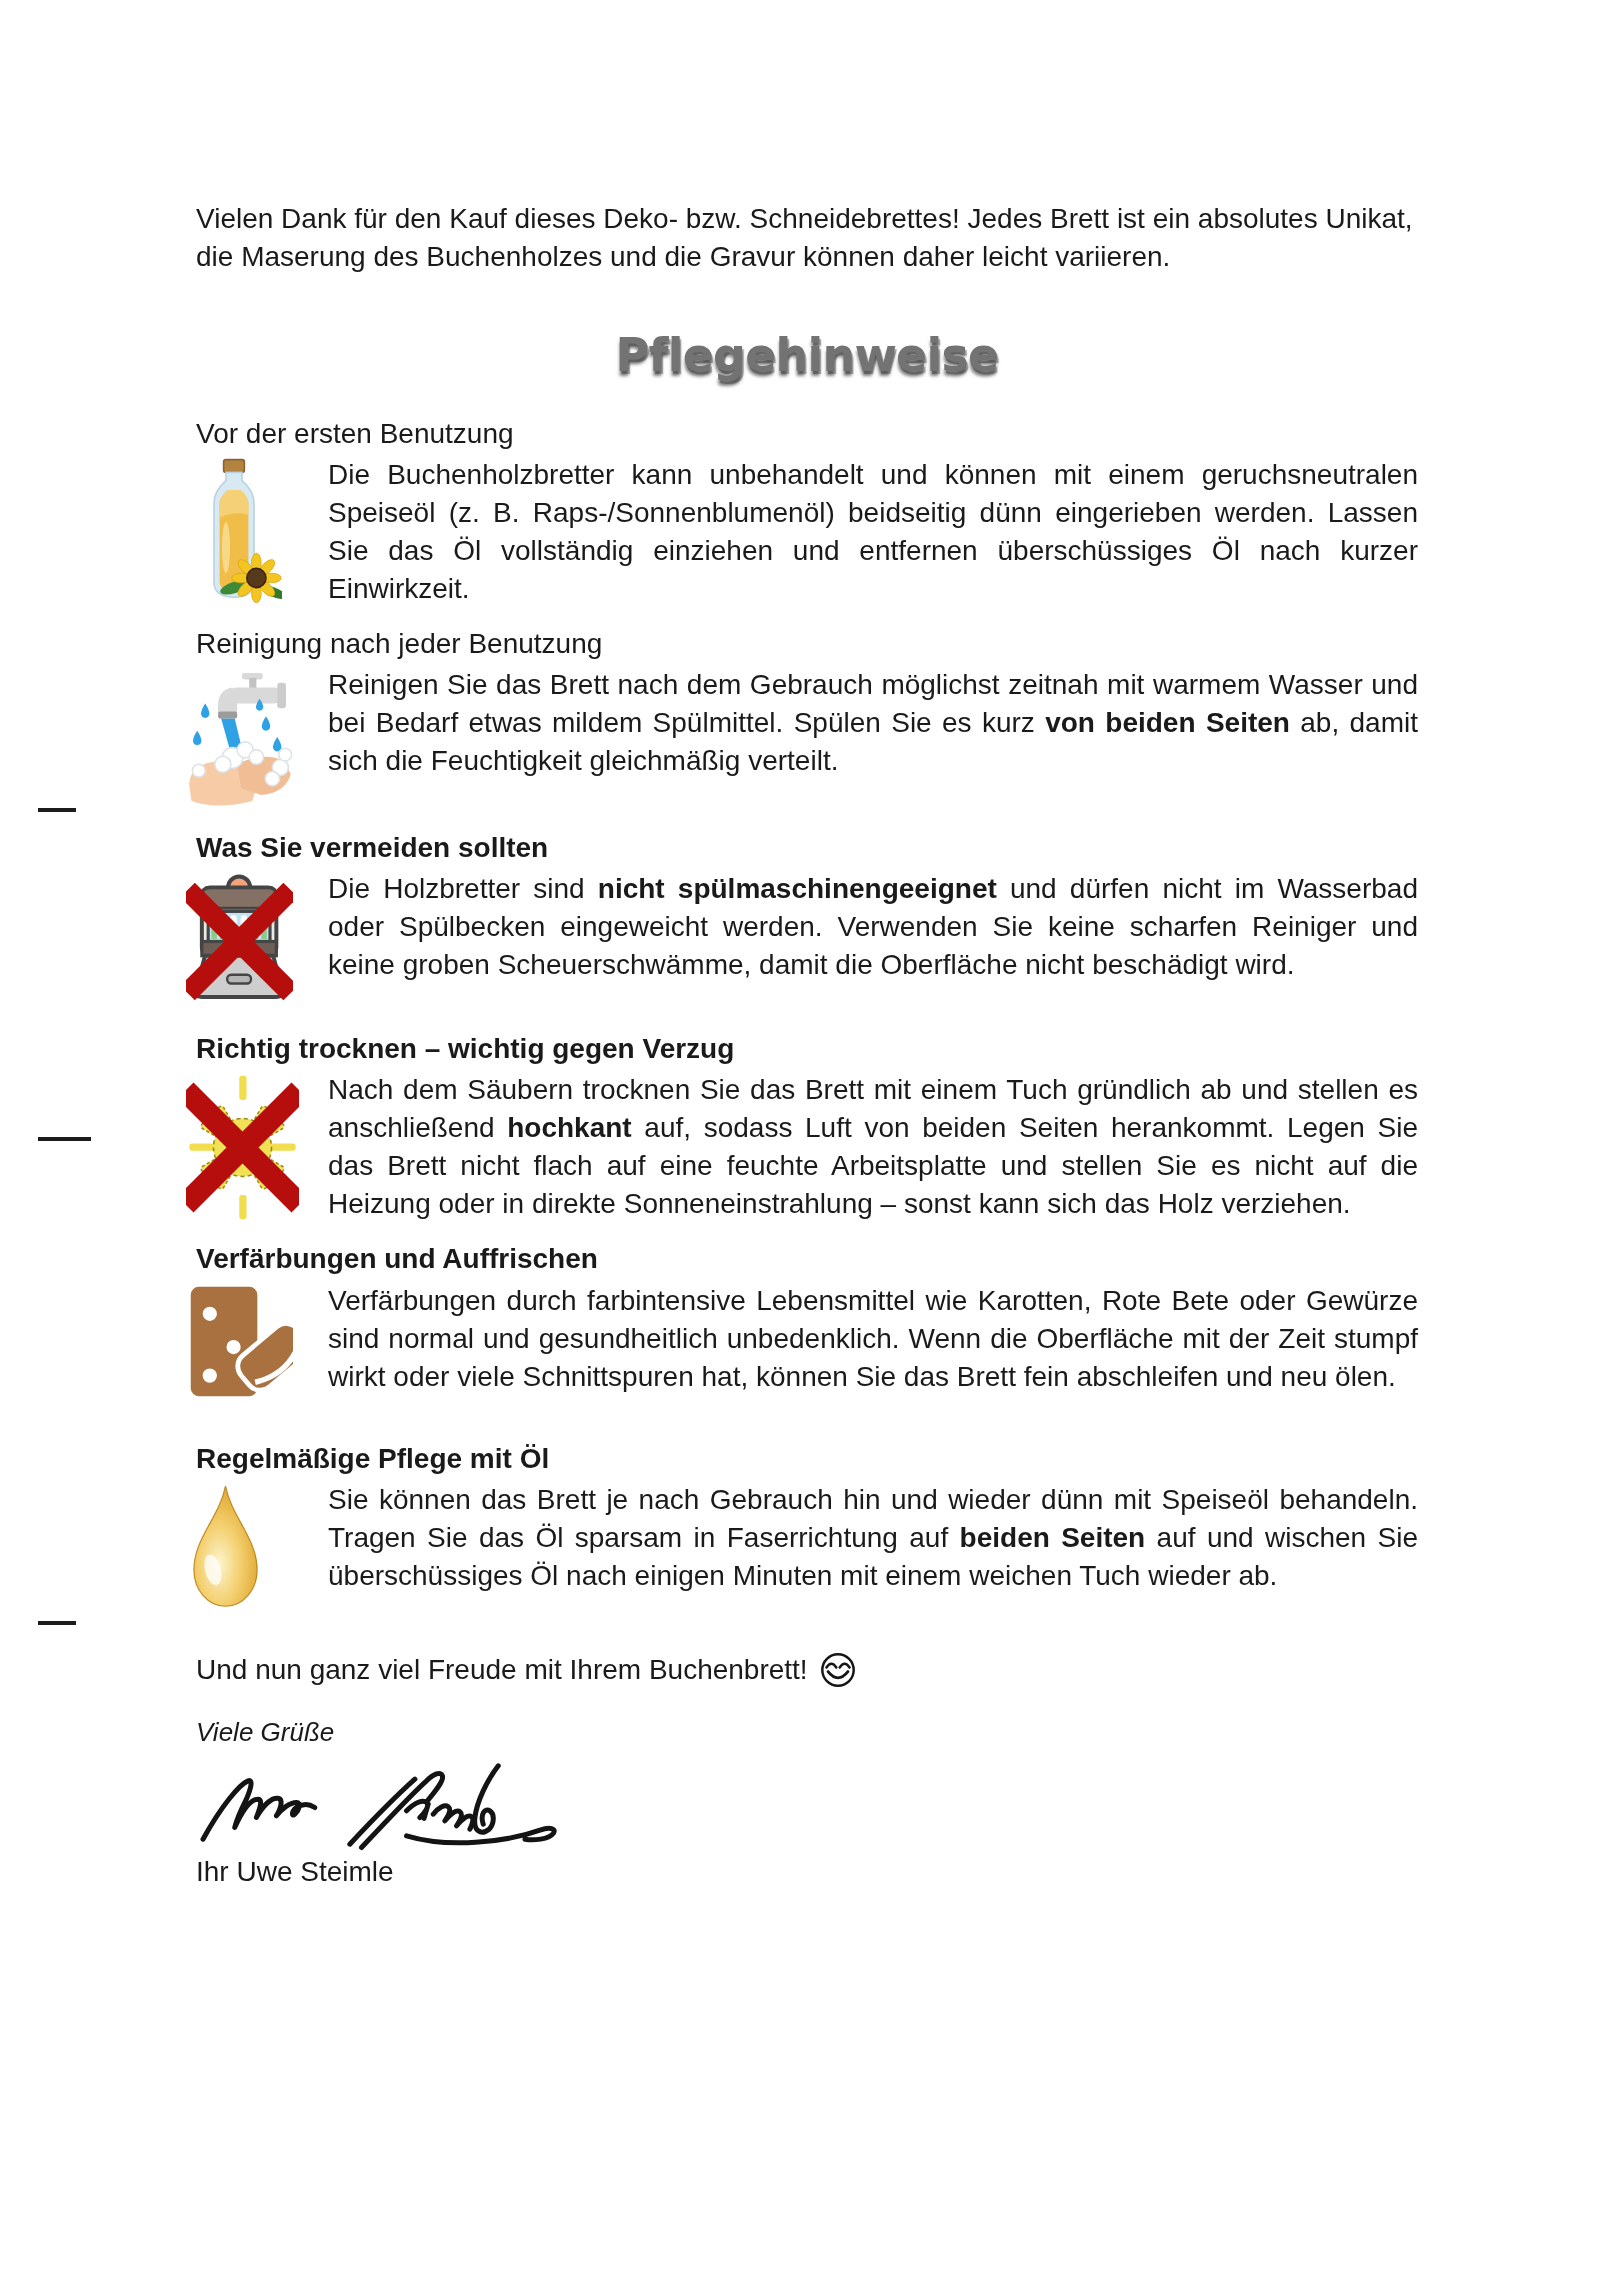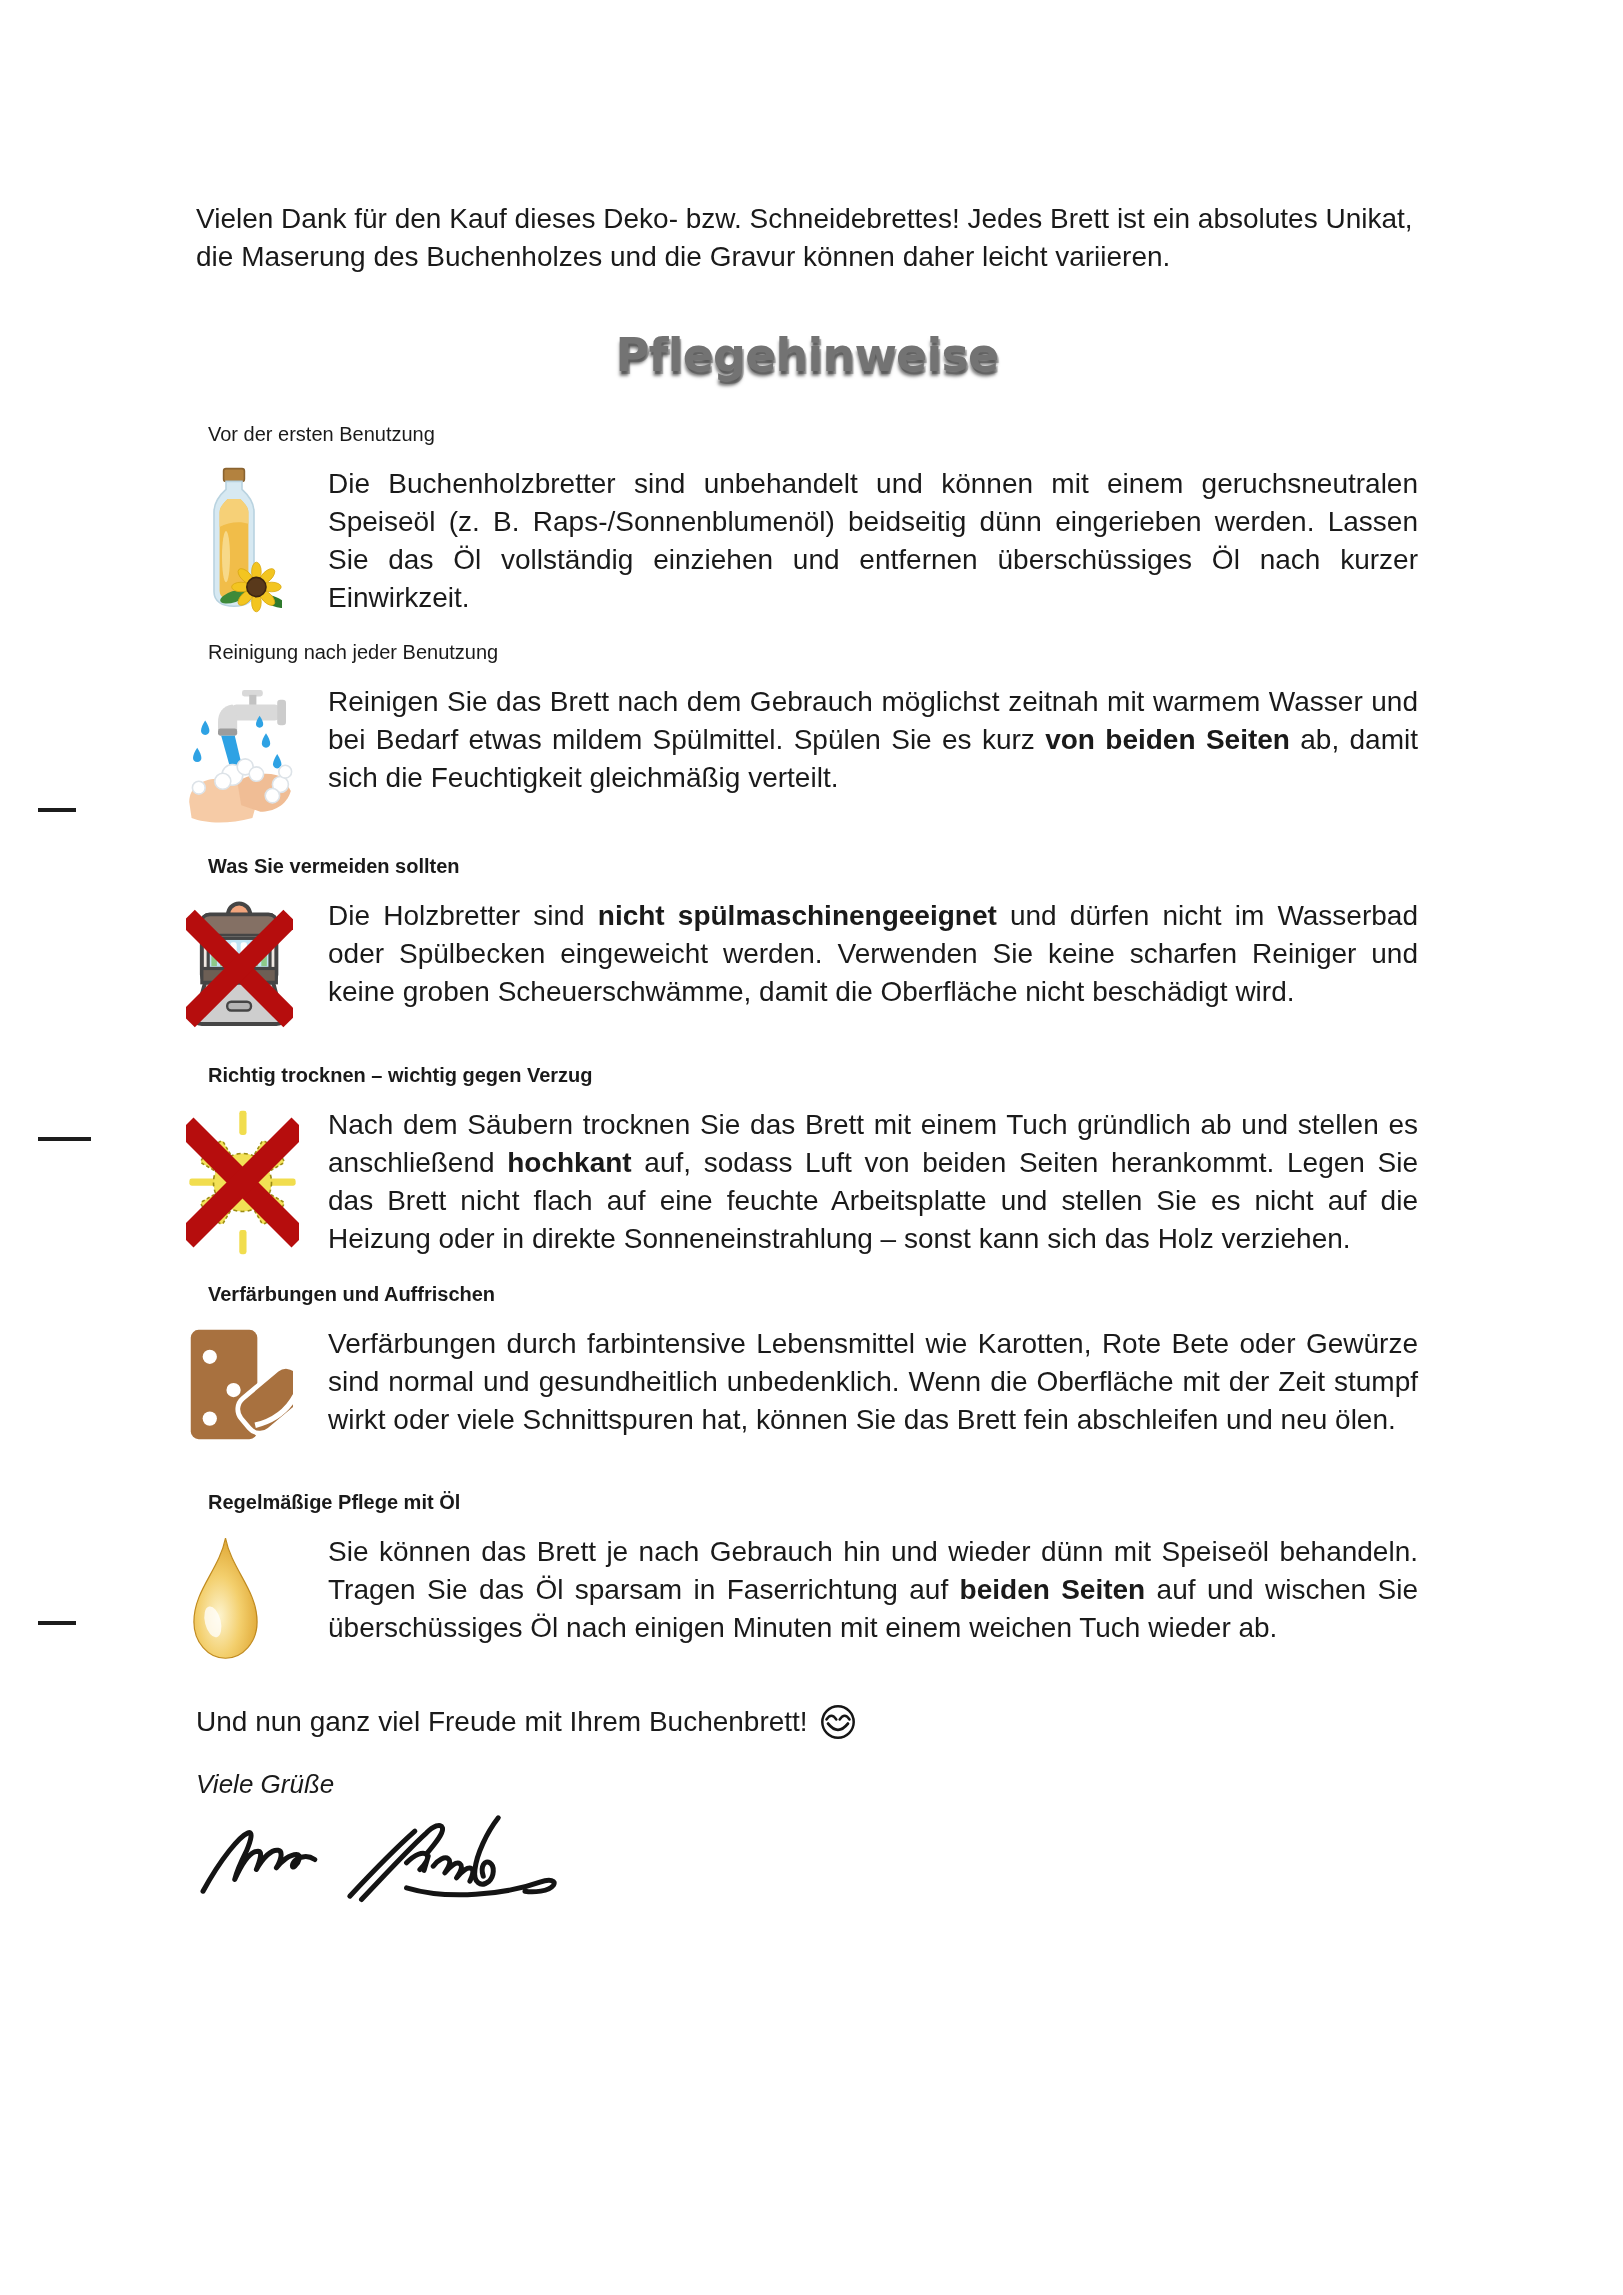--- a/index.html
+++ b/index.html
@@ -18,21 +18,21 @@
   .content{position:absolute;left:196px;top:200px;width:1222px;}
   .intro{font-size:28px;line-height:38px;margin:0;}
   .title{
     font-family:"DejaVu Sans",sans-serif;
     font-size:46px;font-weight:800;letter-spacing:-0.8px;
     text-align:center;color:#737373;
     margin:53px 0 33px 0;line-height:53px;
     text-shadow:0 5px 3.3px rgba(0,0,0,0.5), 1.7px 2.5px 0.8px rgba(40,40,40,0.35);
   }
   .section{margin-top:13.3px;}
-  .section-heading{font-size:20px;font-weight:400;line-height:38px;margin:12px;}
+  .section-heading{font-size:28px;font-weight:400;line-height:38px;margin:0;}
   .section-heading.hb{font-weight:700;}
   .row{display:flex;margin-top:3.3px;min-height:140px;align-items:flex-start;}
   .icon-cell{flex:0 0 142px;width:142px;margin-left:-10px;}
   .section-body{flex:1;font-size:28px;line-height:38px;margin:0;text-align:justify;}
   .section-body .b{font-weight:700;}
   .enjoy{font-size:28px;line-height:38px;margin:23.4px 0 0 0;display:flex;align-items:flex-end;gap:11.7px;}
   .greet{font-size:26px;line-height:38px;margin:24px 0 0 0;font-style:italic;}
   .signature{display:block;margin:8.3px 0 0 1.7px;}
   .signame{font-size:28px;line-height:38px;margin:1.7px 0 0 0;}
   .logo{margin-top:38px;}
@@ -76,21 +76,21 @@
         <ellipse cx="0" cy="-19" rx="6" ry="12" transform="rotate(135)"></ellipse>
         <ellipse cx="0" cy="-19" rx="6" ry="12" transform="rotate(180)"></ellipse>
         <ellipse cx="0" cy="-19" rx="6" ry="12" transform="rotate(225)"></ellipse>
         <ellipse cx="0" cy="-19" rx="6" ry="12" transform="rotate(270)"></ellipse>
         <ellipse cx="0" cy="-19" rx="6" ry="12" transform="rotate(315)"></ellipse>
       </g>
       <circle cx="0" cy="0" r="12" fill="#59391b" stroke="#3c2510" stroke-width="2"></circle>
     </g>
   </svg>
 </div>
-      <p class="section-body"><span>Die Buchenholzbretter sind unbehandelt und können mit einem geruchsneutralen Speiseöl (z. B. Raps-/Sonnenblumenöl) beidseitig dünn eingerieben werden. Lassen Sie das Öl vollständig einziehen und entfernen überschüssiges Öl nach kurzer Einwirkzeit.</span></p>
+      <p class="section-body"><span>Die Buchenholzbretter kann unbehandelt und können mit einem geruchsneutralen Speiseöl (z. B. Raps-/Sonnenblumenöl) beidseitig dünn eingerieben werden. Lassen Sie das Öl vollständig einziehen und entfernen überschüssiges Öl nach kurzer Einwirkzeit.</span></p>
     </div>
   </section>
 
   <section class="section">
     <h2 class="section-heading">Reinigung nach jeder Benutzung</h2>
     <div class="row">
       <div class="icon-cell">
   <svg width="108" height="147" viewBox="0 0 135 182">
     <g fill="#d9d9d9">
       <rect x="70" y="8" width="26" height="8" rx="3"></rect>

